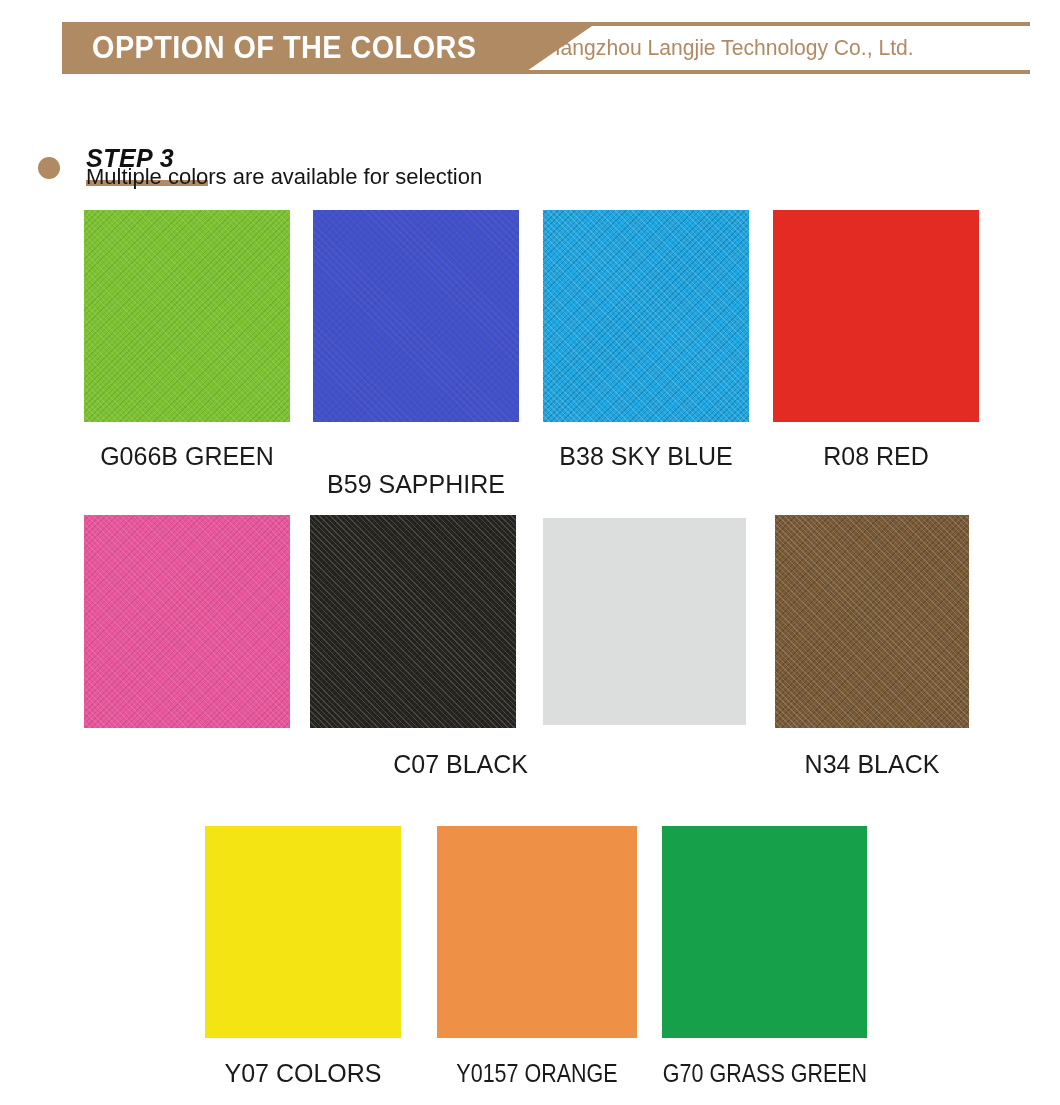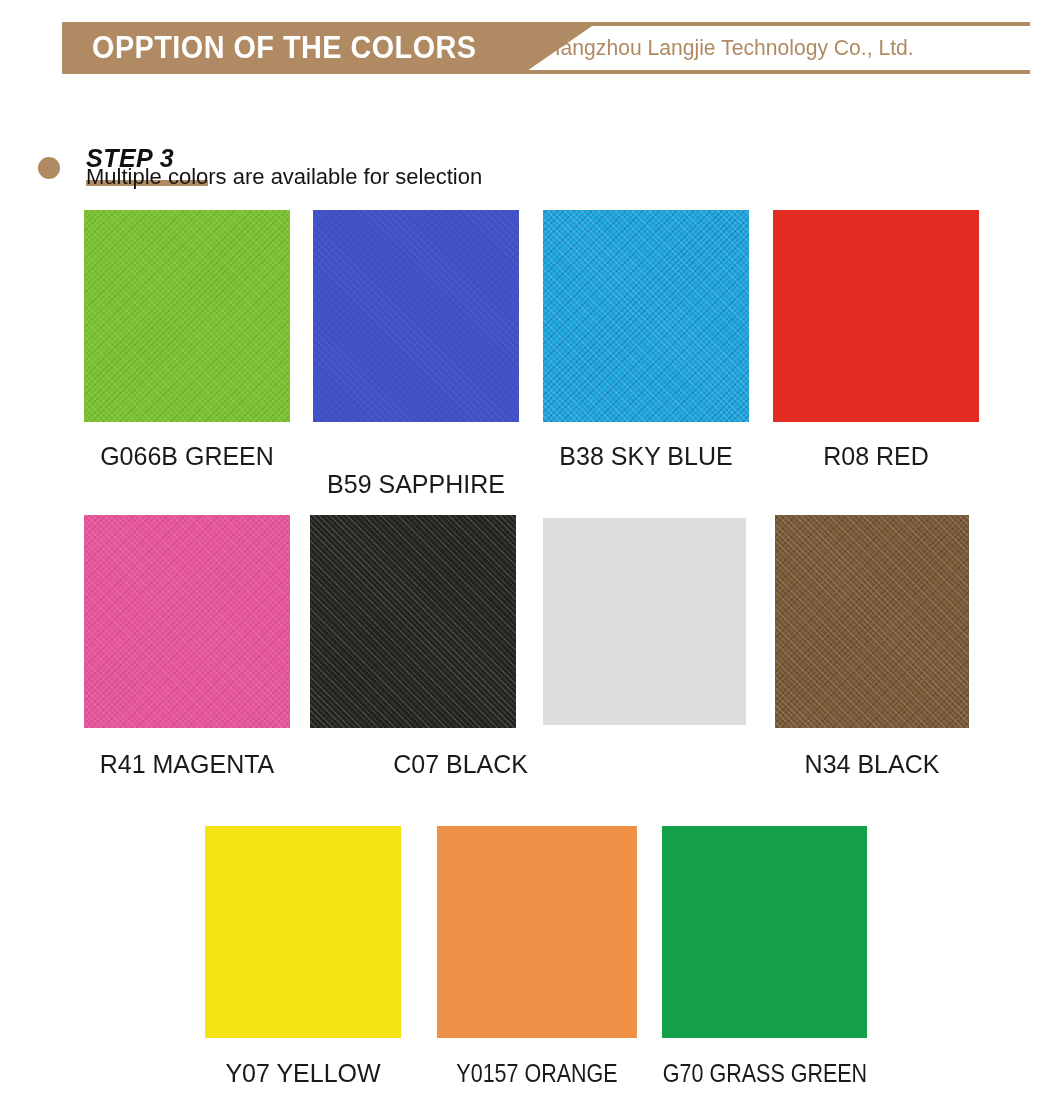--- a/index.html
+++ b/index.html
@@ -192,40 +192,39 @@
   <div class="caption" style="left:531px; top:441px; width:230px;">B38 SKY BLUE</div>
 
   <div class="cell" style="left:773px; top:210px; width:206px; height:212px;">
     <div class="swatch tex tex-none" style="background: rgb(228, 43, 35);"></div>
   </div>
   <div class="caption" style="left:761px; top:441px; width:230px;">R08 RED</div>
 
   <div class="cell" style="left:84px;  top:515px; width:206px; height:213px;">
     <div class="swatch tex" style="background: rgb(232, 87, 156);"></div>
   </div>
-  <div class="caption" style="left:72px; top:749px; width:230px;">R41 MAGENTA</div>
 
   <div class="cell" style="left:310px; top:515px; width:206px; height:213px;">
     <div class="swatch tex tex-strong" style="background: rgb(38, 37, 32);"></div>
   </div>
   <div class="caption" style="left:298px; top:749px; width:230px;text-align:right;">C07 BLACK</div>
 
   <div class="cell" style="left:543px; top:518px; width:203px; height:207px;">
     <div class="swatch tex tex-none" style="background: rgb(220, 222, 221);"></div>
   </div>
 
   <div class="cell" style="left:775px; top:515px; width:194px; height:213px;">
     <div class="swatch tex tex-strong" style="background: rgb(122, 91, 55);"></div>
   </div>
   <div class="caption" style="left:757px; top:749px; width:230px;">N34 BLACK</div>
 
   <div class="cell" style="left:205px; top:826px; width:196px; height:212px;">
     <div class="swatch tex tex-none" style="background: rgb(244, 228, 20);"></div>
   </div>
-  <div class="caption" style="left:188px; top:1058px; width:230px;">Y07 YELLOW</div>
+  <div class="caption" style="left:188px; top:1058px; width:230px;">Y07 COLORS</div>
 
   <div class="cell" style="left:437px; top:826px; width:200px; height:212px;">
     <div class="swatch tex tex-none" style="background: rgb(238, 145, 70);"></div>
   </div>
   <div class="caption narrow" style="left:422px; top:1058px; width:230px;">Y0157 ORANGE</div>
 
   <div class="cell" style="left:662px; top:826px; width:205px; height:212px;">
     <div class="swatch tex tex-none" style="background: rgb(23, 160, 74);"></div>
   </div>
   <div class="caption narrow" style="left:645px; top:1058px; width:240px;">G70 GRASS GREEN</div>

